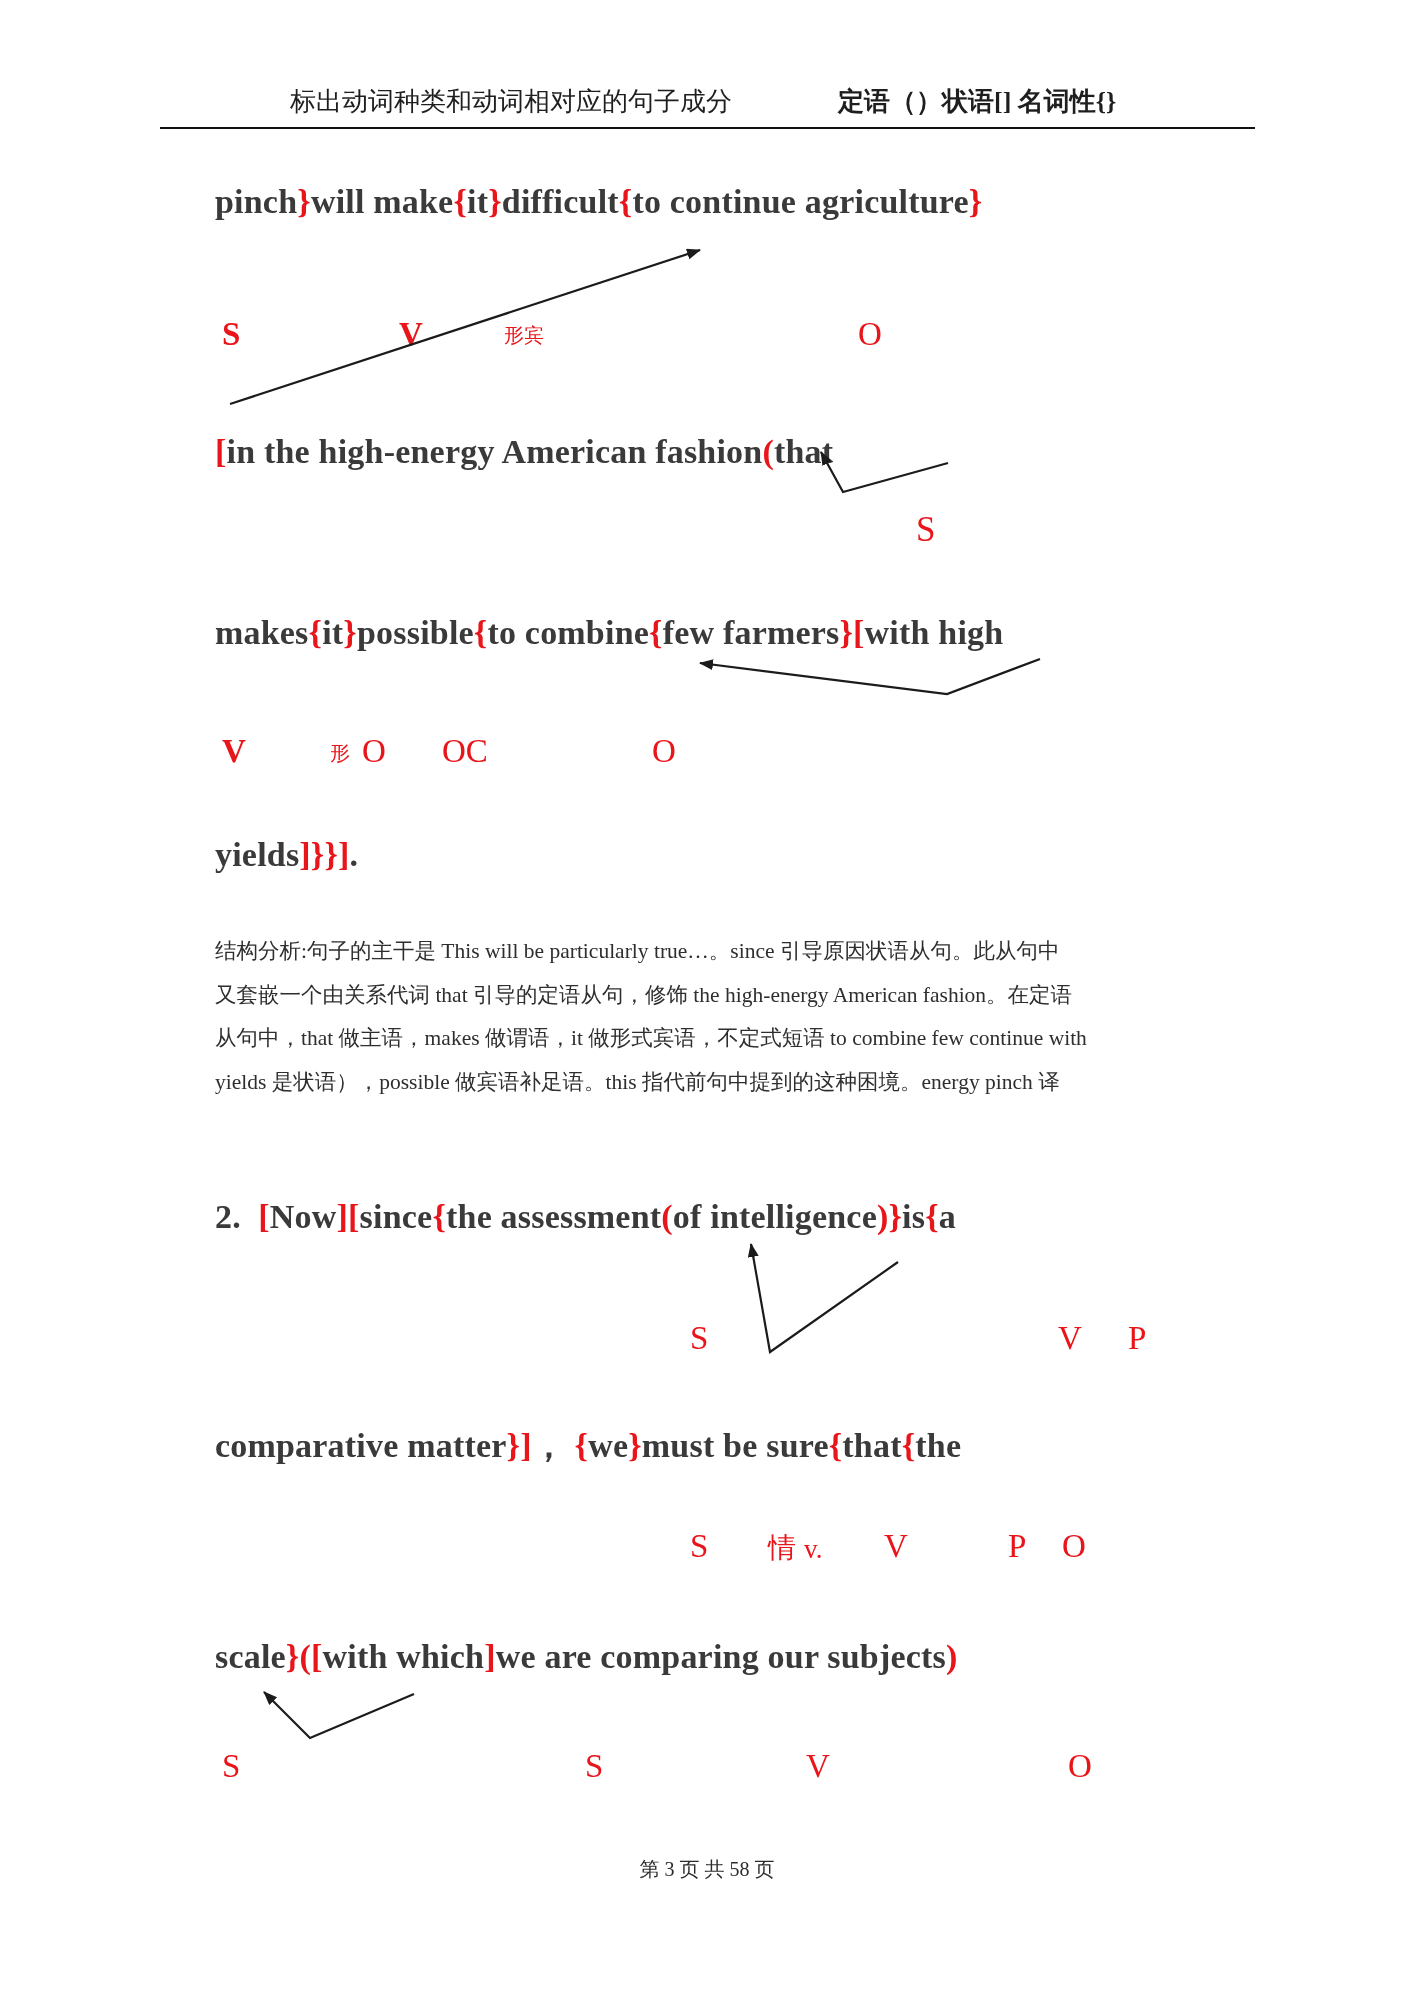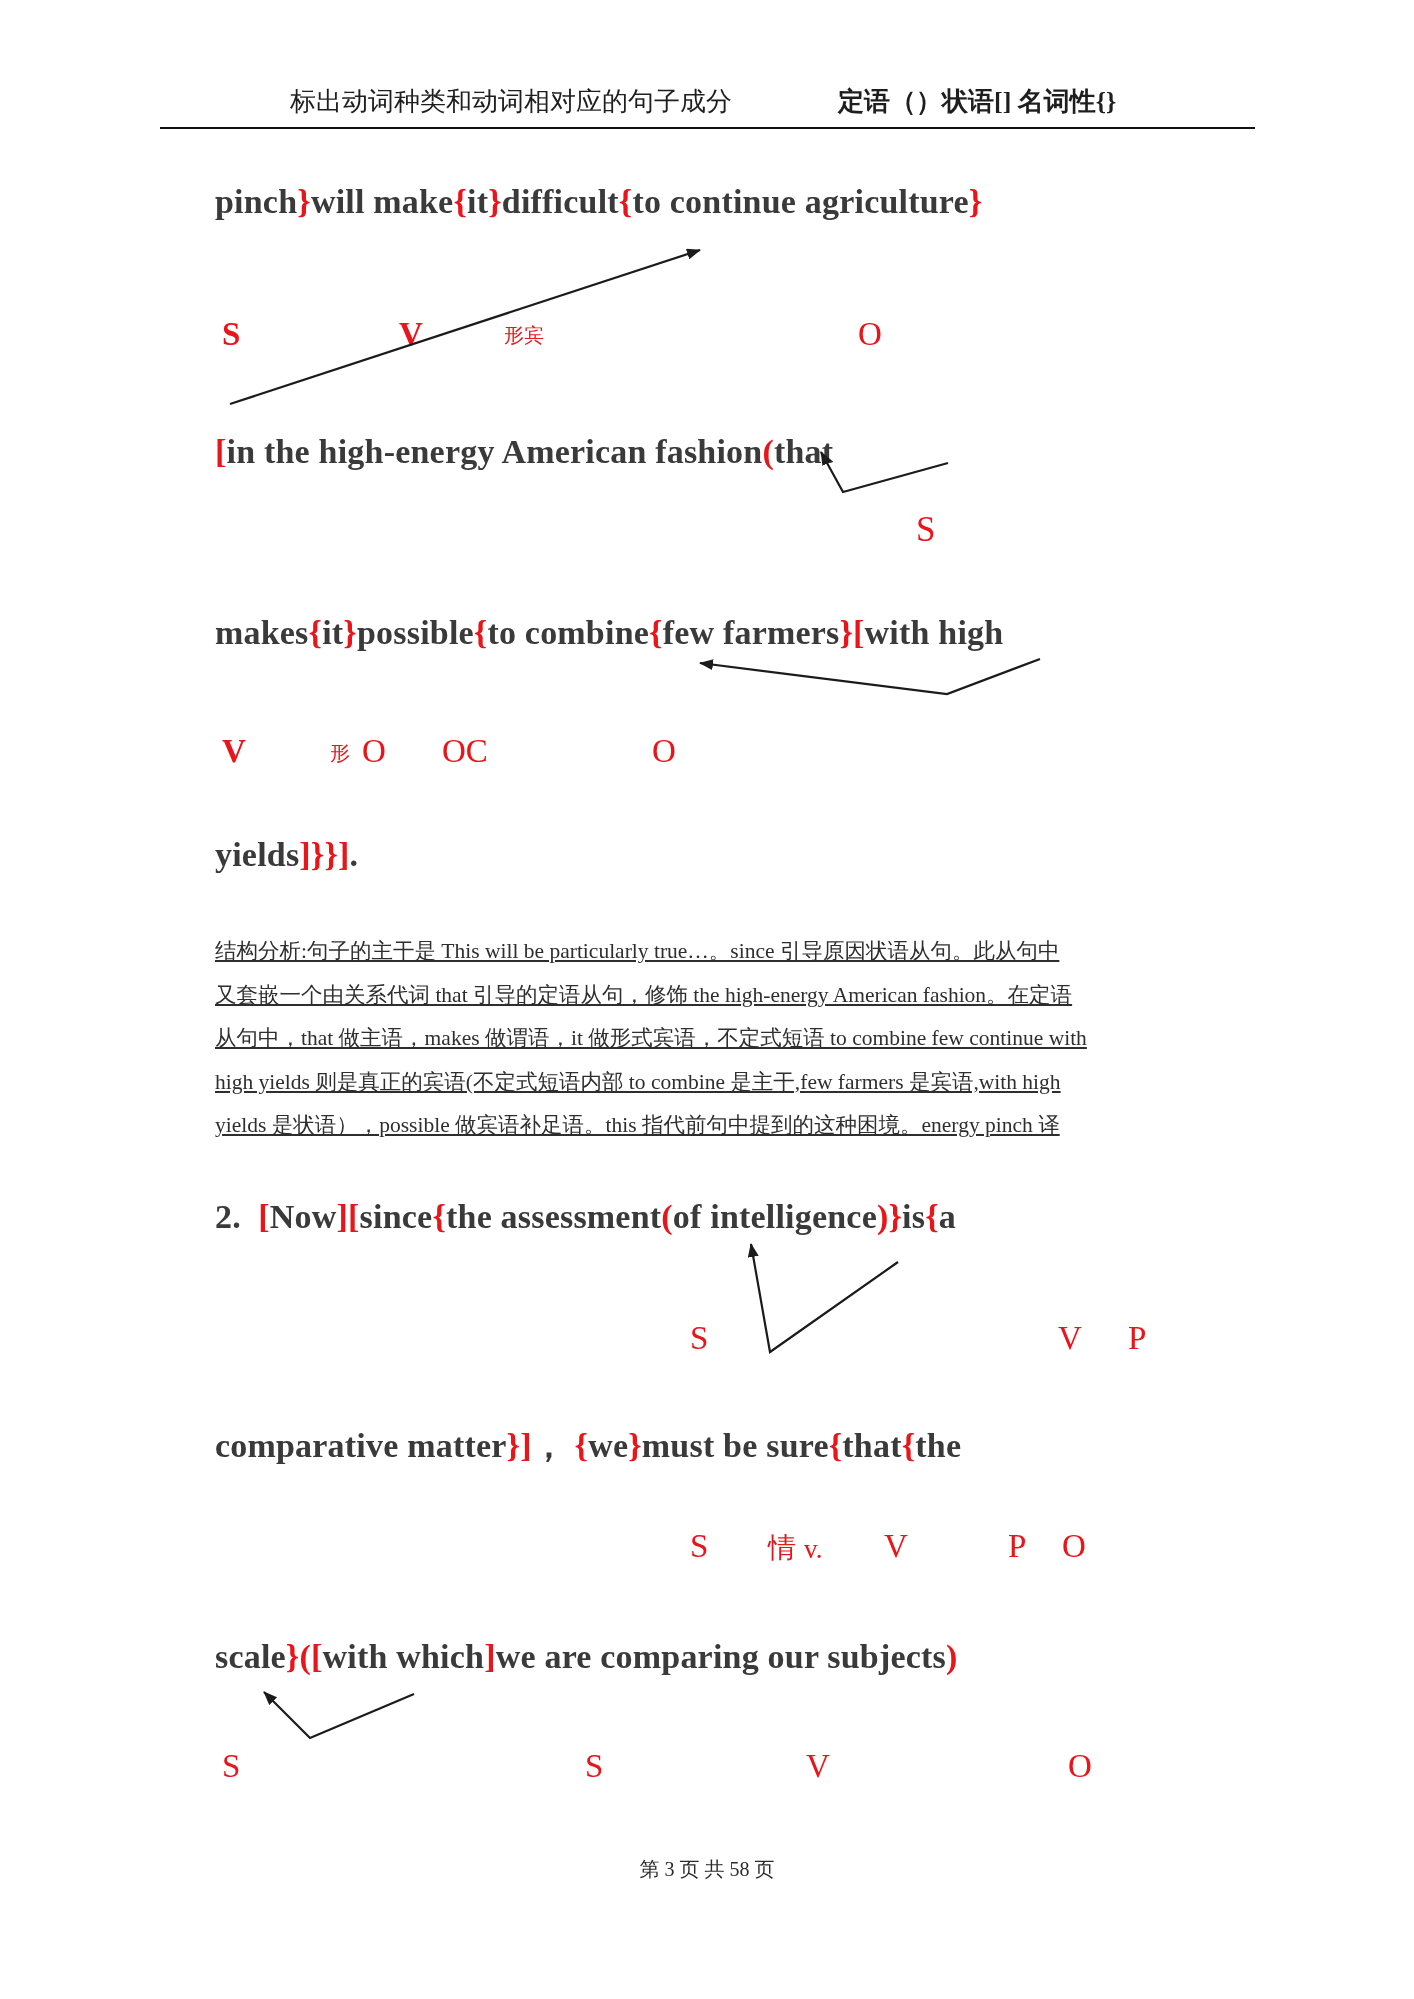--- a/index.html
+++ b/index.html
@@ -10,21 +10,21 @@
   .rule{position:absolute;left:160px;top:127px;width:1095px;height:2px;background:#111;}
   .bigline{font-weight:bold;font-size:34px;white-space:pre;letter-spacing:.2px;color:var(--ink);}
   .seg-k{color:var(--ink);}
   .seg-r{color:var(--red);}
   .lrow{position:absolute;left:0;width:1414px;height:46px;}
   .lab{position:absolute;color:var(--red);font-size:33px;line-height:1;white-space:pre;}
   .lab-bold{font-weight:bold;}
   .lab-cjk{font-size:20px;}
   .para{position:absolute;left:215px;width:1045px;font-size:21.5px;color:var(--body);
         line-height:43.5px;}
-  .para .pline{white-space:pre;text-decoration:underline;}
+  .para .pline{white-space:pre;}
   .footer{position:absolute;left:0;top:1856px;width:1414px;text-align:center;
           font-size:20px;color:#2b2b2b;white-space:pre;}
   svg.overlay{position:absolute;left:0;top:0;pointer-events:none;}
   .ann{stroke:#1b1b1b;stroke-width:2.2;fill:none;}
 </style>
 </head>
 <body>
 
 <div class="abs hdr" style="left:290px;top:84px;">标出动词种类和动词相对应的句子成分</div>
 <div class="abs hdr" style="left:838px;top:84px;font-weight:bold;">定语（）状语[] 名词性{}</div>
@@ -52,21 +52,20 @@
   <span class="lab" style="left:442px;">OC</span>
   <span class="lab" style="left:652px;">O</span>
 </div>
 
 <div class="abs bigline" style="left:215px;top:836px;"><span class="seg-k">yields</span><span class="seg-r">]}}]</span><span class="seg-k">.</span></div>
 
 <div class="para" style="top:930px;">
   <div class="pline">结构分析:句子的主干是 This will be particularly true…。since 引导原因状语从句。此从句中</div>
   <div class="pline">又套嵌一个由关系代词 that 引导的定语从句，修饰 the high-energy American fashion。在定语</div>
   <div class="pline">从句中，that 做主语，makes 做谓语，it 做形式宾语，不定式短语 to combine few continue with</div>
-  <div class="pline">high yields 则是真正的宾语(不定式短语内部 to combine 是主干,few farmers 是宾语,with high</div>
   <div class="pline">yields 是状语），possible 做宾语补足语。this 指代前句中提到的这种困境。energy pinch 译</div>
 </div>
 
 <div class="abs bigline" style="left:215px;top:1198px;"><span class="seg-k">2.  </span><span class="seg-r">[</span><span class="seg-k">Now</span><span class="seg-r">][</span><span class="seg-k">since</span><span class="seg-r">{</span><span class="seg-k">the assessment</span><span class="seg-r">(</span><span class="seg-k">of intelligence</span><span class="seg-r">)}</span><span class="seg-k">is</span><span class="seg-r">{</span><span class="seg-k">a</span></div>
 
 <div class="lrow" style="top:1322px;">
   <span class="lab" style="left:690px;">S</span>
   <span class="lab" style="left:1058px;">V</span>
   <span class="lab" style="left:1128px;">P</span>
 </div>

